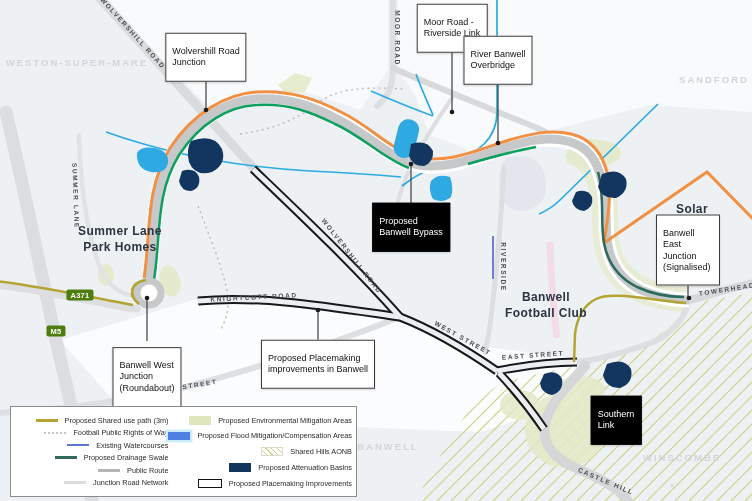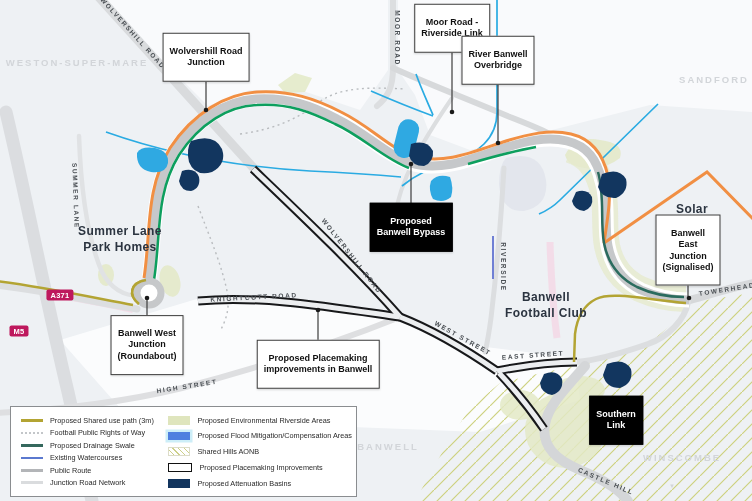--- a/index.html
+++ b/index.html
@@ -1,41 +1,41 @@
 <!DOCTYPE html>
 <html><head>
 <meta charset="utf-8">
 <style>
   html,body{margin:0;padding:0;background:#fff;}
   #stage{position:relative;width:752px;height:501px;overflow:hidden;background:#eef1f4;
          font-family:"Liberation Sans",sans-serif;}
   #mapsvg{position:absolute;left:0;top:0;width:752px;height:501px;}
 
   .callout{position:absolute;transform:translate(-50%,-50%);background:#fff;border:1.5px solid #3a3a3a;
-           color:#111;font-size:9px;font-weight:bold;line-height:1.25;text-align:center;
+           color:#111;font-size:9px;font-weight:normal;line-height:1.25;
            padding:12px 6px;white-space:pre-line;box-shadow:0 1px 2px rgba(0,0,0,.15);z-index:6;}
   .callout.dark{background:#000;color:#fff;border-color:#000;}
 
   .roadlabel{position:absolute;transform:translate(-50%,-50%);font-size:6.5px;font-weight:bold;
              letter-spacing:1.6px;color:#4a4f54;white-space:nowrap;z-index:4;}
   .dirlabel{position:absolute;transform:translate(-50%,-50%);font-size:9.5px;font-weight:bold;
             letter-spacing:2px;color:#d2d5d9;white-space:nowrap;z-index:3;}
   .placelabel{position:absolute;transform:translate(-50%,-50%);font-size:12px;font-weight:bold;
               color:#2b3440;text-align:center;line-height:1.35;letter-spacing:.4px;
               white-space:pre-line;z-index:4;}
-  .badge{position:absolute;transform:translate(-50%,-50%);background:#be185d;color:#fff;
-         font-size:7.5px;font-weight:bold;padding:1px 4px;border-radius:2px;letter-spacing:.3px;z-index:5;}
+  .badge{position:absolute;transform:translate(-50%,-50%);background:#4d7c0f;color:#fff;
+         font-size:7.5px;font-weight:bold;padding:1px 4px;border-radius:2px;letter-spacing:.3px;z-index:5;margin-left:20px;}
 
   .legend{position:absolute;left:10px;top:406px;width:347px;height:91px;background:#fff;
           border:1px solid #8a8d90;box-sizing:border-box;display:flex;
           padding:7px 4px 7px 10px;z-index:8;}
   .lcol{display:flex;flex-direction:column;justify-content:space-between;}
   .lcol1{width:152px;}
   .lcol2{flex:1;}
-  .lrow{display:flex;align-items:center;height:12px;}
+  .lrow{display:flex;align-items:center;height:12px;justify-content:flex-end;}
   .sw{width:22px;min-width:22px;margin-right:7px;}
   .ltext{font-size:7.3px;color:#2a2a2a;white-space:nowrap;}
   .sw-shared{height:3px;background:#b3a433;}
   .sw-prow{height:0;border-top:2px dotted #c3c6c9;}
   .sw-swale{height:3px;background:#35685d;}
   .sw-water{height:2.5px;background:#5b79cf;}
   .sw-bypass{height:3px;background:#b3b5b8;}
   .sw-road{height:3px;background:#dadcde;}
   .sw-env{height:9px;background:#dfe5bd;}
   .sw-flood{height:8px;background:#4f80e0;box-shadow:0 0 0 2.5px #cdeef8;}
@@ -210,85 +210,85 @@
 <div class="roadlabel" style="left:727px;top:289px;transform:translate(-50%,-50%) rotate(-9deg)">TOWERHEAD</div>
 
 <div class="placelabel" style="left:120px;top:239px">Summer Lane
 Park Homes</div>
 <div class="placelabel" style="left:546px;top:305px">Banwell
 Football Club</div>
 <div class="placelabel" style="left:692px;top:217px">Solar
 Farm</div>
 
 <div class="badge" style="left:60px;top:295px">A371</div>
-<div class="badge" style="left:19px;top:331px">M5</div>
+<div class="badge" style="left:36px;top:331px">M5</div>
 
 <div class="callout" style="left:206px;top:57px">Wolvershill Road
 Junction</div>
 <div class="callout" style="left:452px;top:28px">Moor Road -
 Riverside Link</div>
 <div class="callout dark" style="left:411px;top:227px">Proposed
 Banwell Bypass</div>
 <div class="callout" style="left:498px;top:60px">River Banwell
 Overbridge</div>
 <div class="callout" style="left:688px;top:250px">Banwell East
 Junction
 (Signalised)</div>
-<div class="callout" style="left:147px;top:345px">Banwell West
+<div class="callout" style="left:147px;top:377px">Banwell West
 Junction
 (Roundabout)</div>
 <div class="callout dark" style="left:616px;top:420px">Southern
 Link</div>
 <div class="callout" style="left:318px;top:364px">Proposed Placemaking
 improvements in Banwell</div>
 
 <div class="legend">
   <div class="lcol lcol1">
     <div class="lrow">
           <span class="sw sw-shared"></span>
           <span class="ltext">Proposed Shared use path (3m)</span>
         </div>
     <div class="lrow">
           <span class="sw sw-prow"></span>
           <span class="ltext">Football Public Rights of Way</span>
         </div>
     <div class="lrow">
+          <span class="sw sw-water"></span>
+          <span class="ltext">Existing Watercourses</span>
+        </div>
+    <div class="lrow">
           <span class="sw sw-swale"></span>
           <span class="ltext">Proposed Drainage Swale</span>
         </div>
     <div class="lrow">
-          <span class="sw sw-water"></span>
-          <span class="ltext">Existing Watercourses</span>
-        </div>
-    <div class="lrow">
           <span class="sw sw-bypass"></span>
           <span class="ltext">Public Route</span>
         </div>
     <div class="lrow">
           <span class="sw sw-road"></span>
           <span class="ltext">Junction Road Network</span>
         </div>
   </div>
   <div class="lcol lcol2">
     <div class="lrow">
           <span class="sw sw-env"></span>
-          <span class="ltext">Proposed Environmental Riverside Areas</span>
+          <span class="ltext">Proposed Environmental Mitigation Areas</span>
         </div>
     <div class="lrow">
           <span class="sw sw-flood"></span>
           <span class="ltext">Proposed Flood Mitigation/Compensation Areas</span>
         </div>
     <div class="lrow">
           <span class="sw sw-aonb"></span>
           <span class="ltext">Shared Hills AONB</span>
         </div>
     <div class="lrow">
+          <span class="sw sw-atten"></span>
+          <span class="ltext">Proposed Attenuation Basins</span>
+        </div>
+    <div class="lrow">
           <span class="sw sw-place"></span>
           <span class="ltext">Proposed Placemaking Improvements</span>
         </div>
-    <div class="lrow">
-          <span class="sw sw-atten"></span>
-          <span class="ltext">Proposed Attenuation Basins</span>
-        </div>
   </div>
 </div>
 
 </div>
 
 </body></html>

